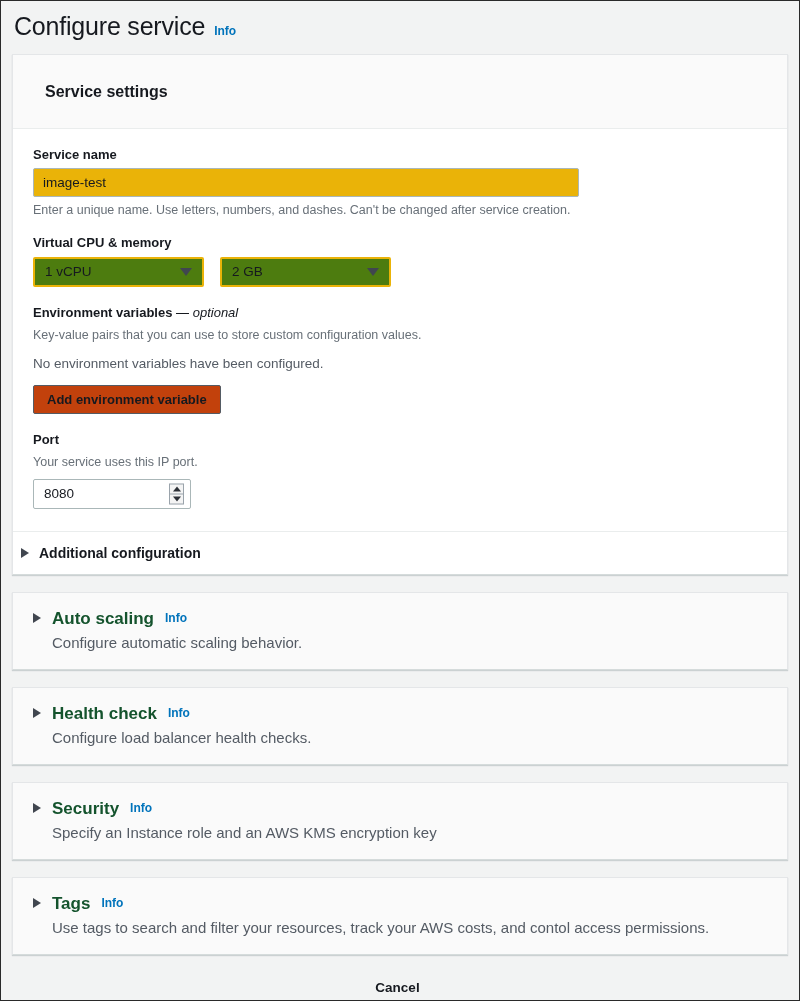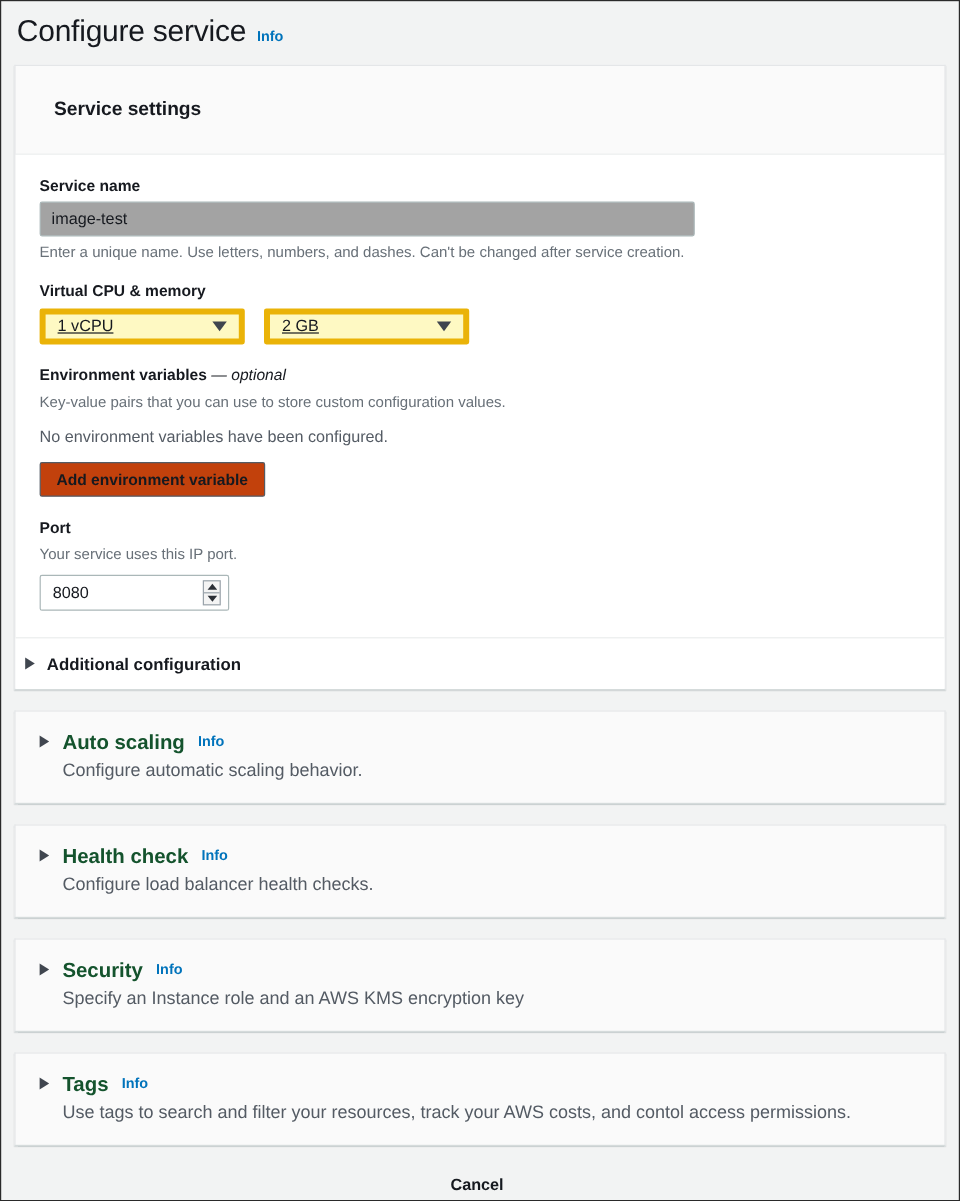--- a/index.html
+++ b/index.html
@@ -91,50 +91,49 @@
     font-size: 12.5px;
     color: #687078;
     margin: 6px 0 0 0;
   }
   .text-input {
     width: 546px;
     height: 29px;
     box-sizing: border-box;
     border: 1px solid #aab7b8;
     border-radius: 2px;
-    background: #a3a3a3;
+    background: #eab308;
     font-family: "Liberation Sans", sans-serif;
     font-size: 13.5px;
     color: #16191f;
     padding: 0 9px;
     outline: none;
   }
   .field-group { margin-bottom: 18px; }
 
   
   .select-row {
     display: flex;
     gap: 16px;
     margin-top: 7px;
   }
   .select {
     position: relative;
     width: 171px;
     height: 30px;
     box-sizing: border-box;
-    border: 5px solid #eab308;
-    border-radius: 2px;
-    background: #fef9c3;
+    border: 2px solid #eab308;
+    border-radius: 2px;
+    background: #4d7c0f;
     display: flex;
     align-items: center;
     padding: 0 10px;
     font-size: 13.5px;
     color: #16191f;
     cursor: pointer;
-    text-decoration: underline;
   }
   .caret-down {
     position: absolute;
     right: 10px;
     top: 50%;
     transform: translateY(-50%);
     width: 0; height: 0;
     border-left: 6px solid transparent;
     border-right: 6px solid transparent;
     border-top: 8px solid #40464f;

